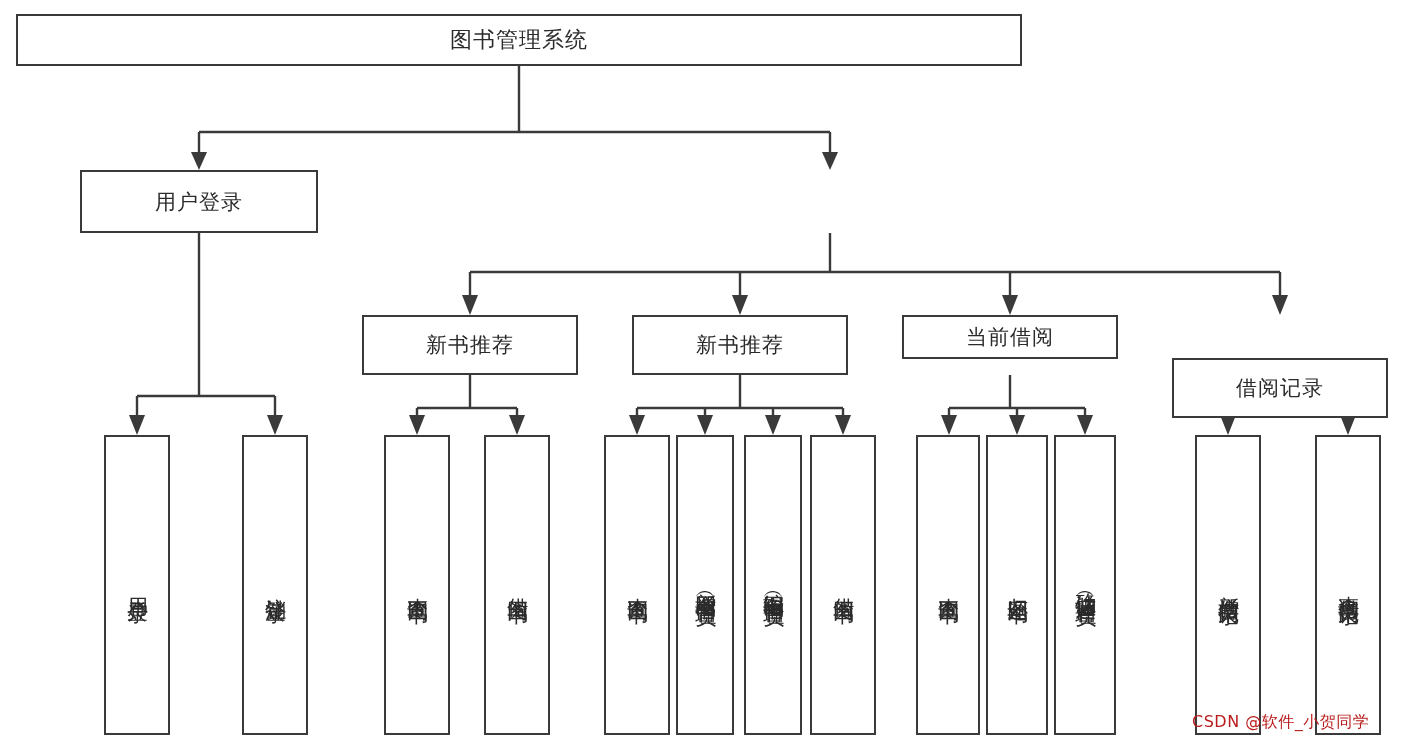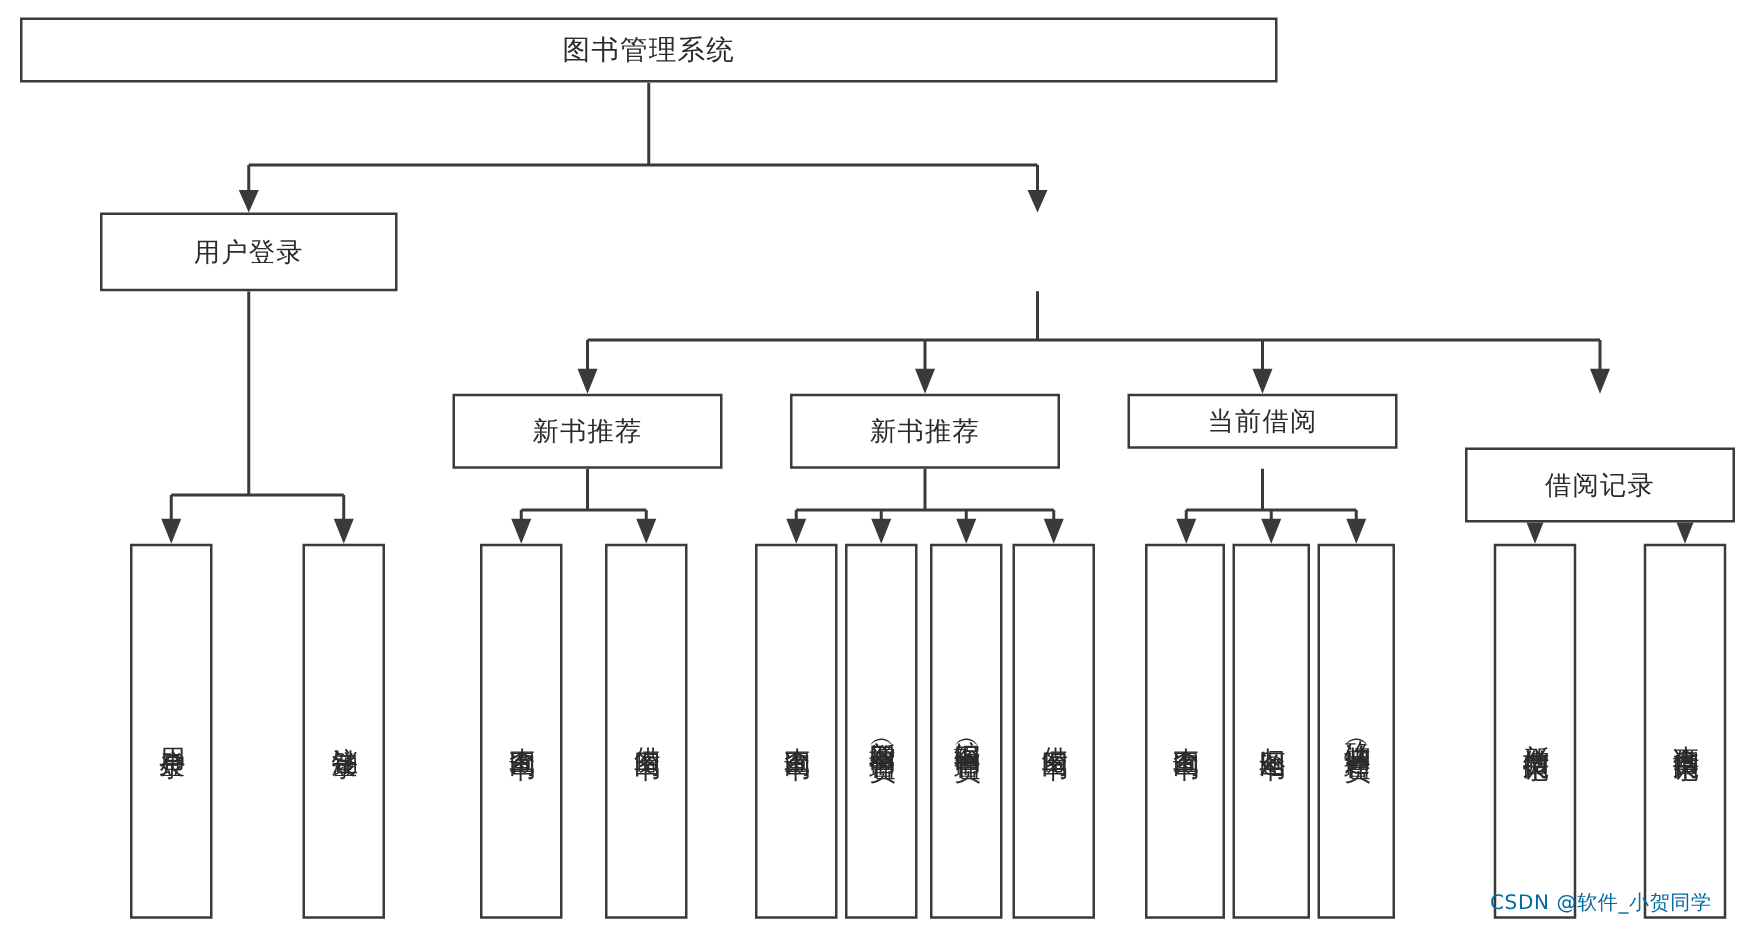--- a/index.html
+++ b/index.html
@@ -37,21 +37,21 @@
   }
   .node-leaf .vlabel{
     writing-mode:vertical-rl;
     text-orientation:upright;
     white-space:nowrap;
   }
   #watermark{
     position:absolute;
     left:1192px;top:712px;
     font-size:16px;
-    color:#0369a1;
+    color:#b91c1c;
     letter-spacing:0.5px;
     white-space:nowrap;
     pointer-events:none;
   }
   svg#links{position:absolute;left:0;top:0;width:1405px;height:747px;}
   svg#links line, svg#links path{stroke:#3a3a3a;stroke-width:2.4;fill:none;}
   svg#links polygon{fill:#3a3a3a;}
 </style>
 </head>
 <body>

